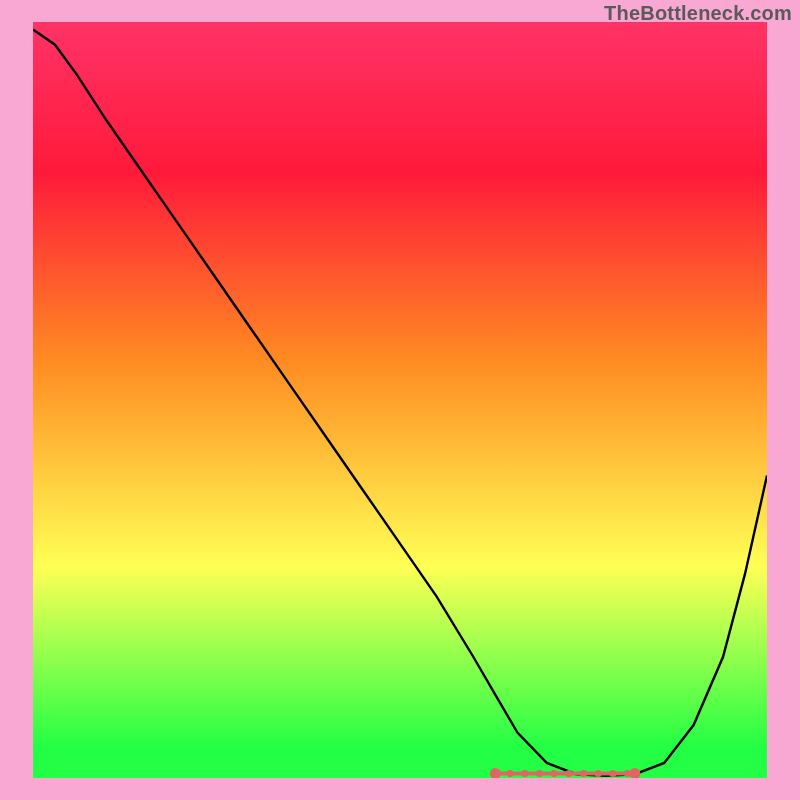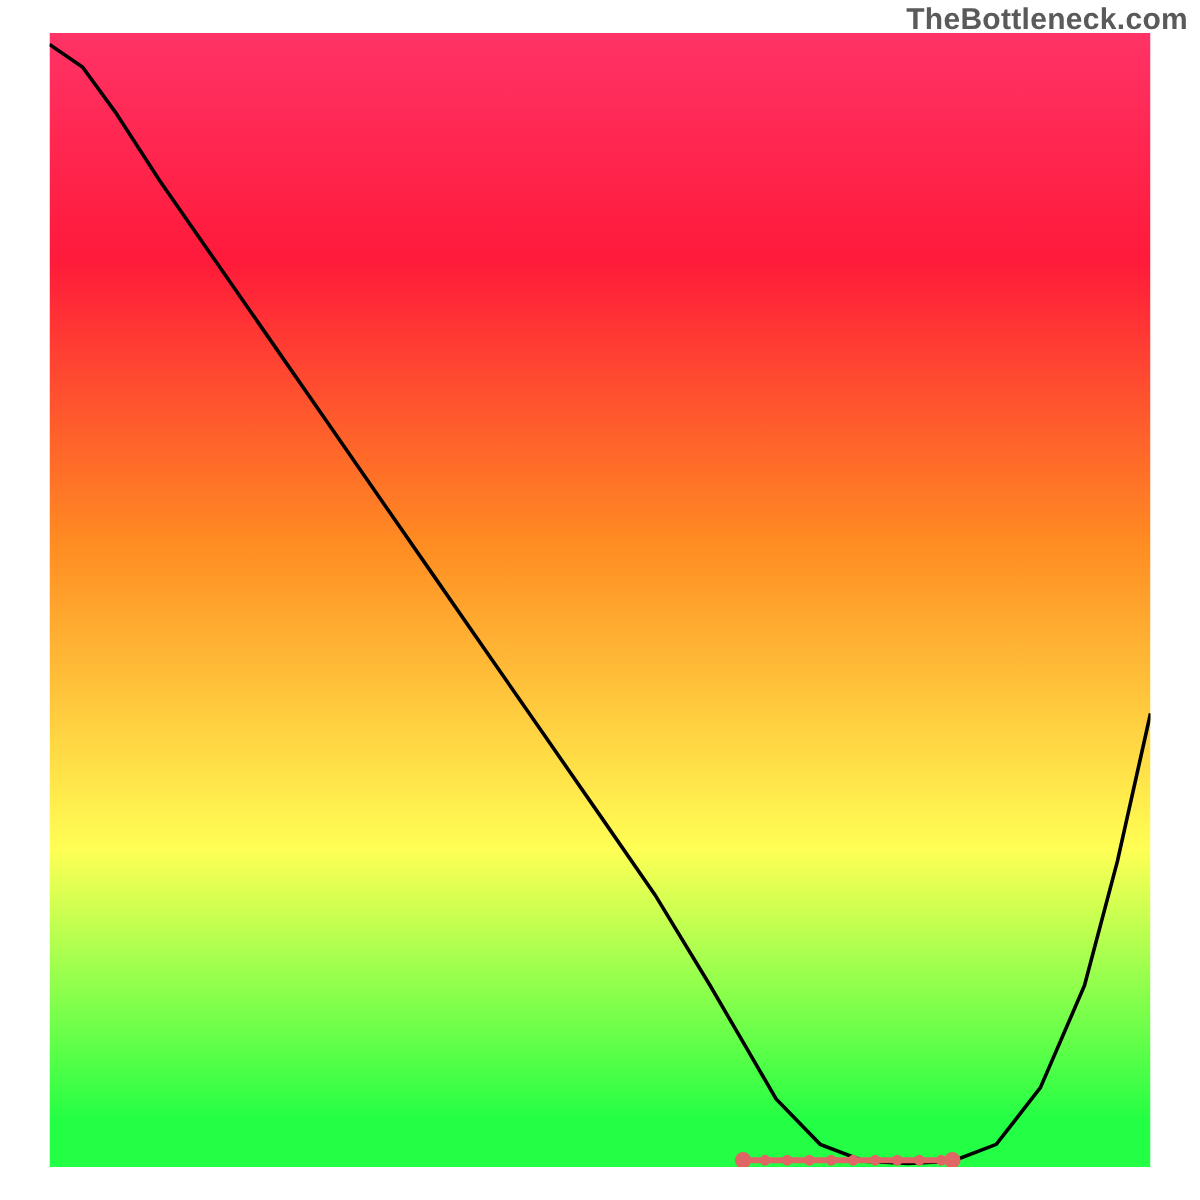--- a/index.html
+++ b/index.html
@@ -8,21 +8,21 @@
     width: 800px;
     height: 800px;
     background: #000;
     font-family: Arial, Helvetica, sans-serif;
     overflow: hidden;
   }
   .frame {
     position: relative;
     width: 800px;
     height: 800px;
-    background: #ffffff;
+    background: #f9a8d4;
   }
   .watermark {
     position: absolute;
     top: 2px;
     right: 8px;
     color: #5a5a5a;
     font-size: 20px;
     font-weight: 600;
     letter-spacing: 0.2px;
     z-index: 30;

